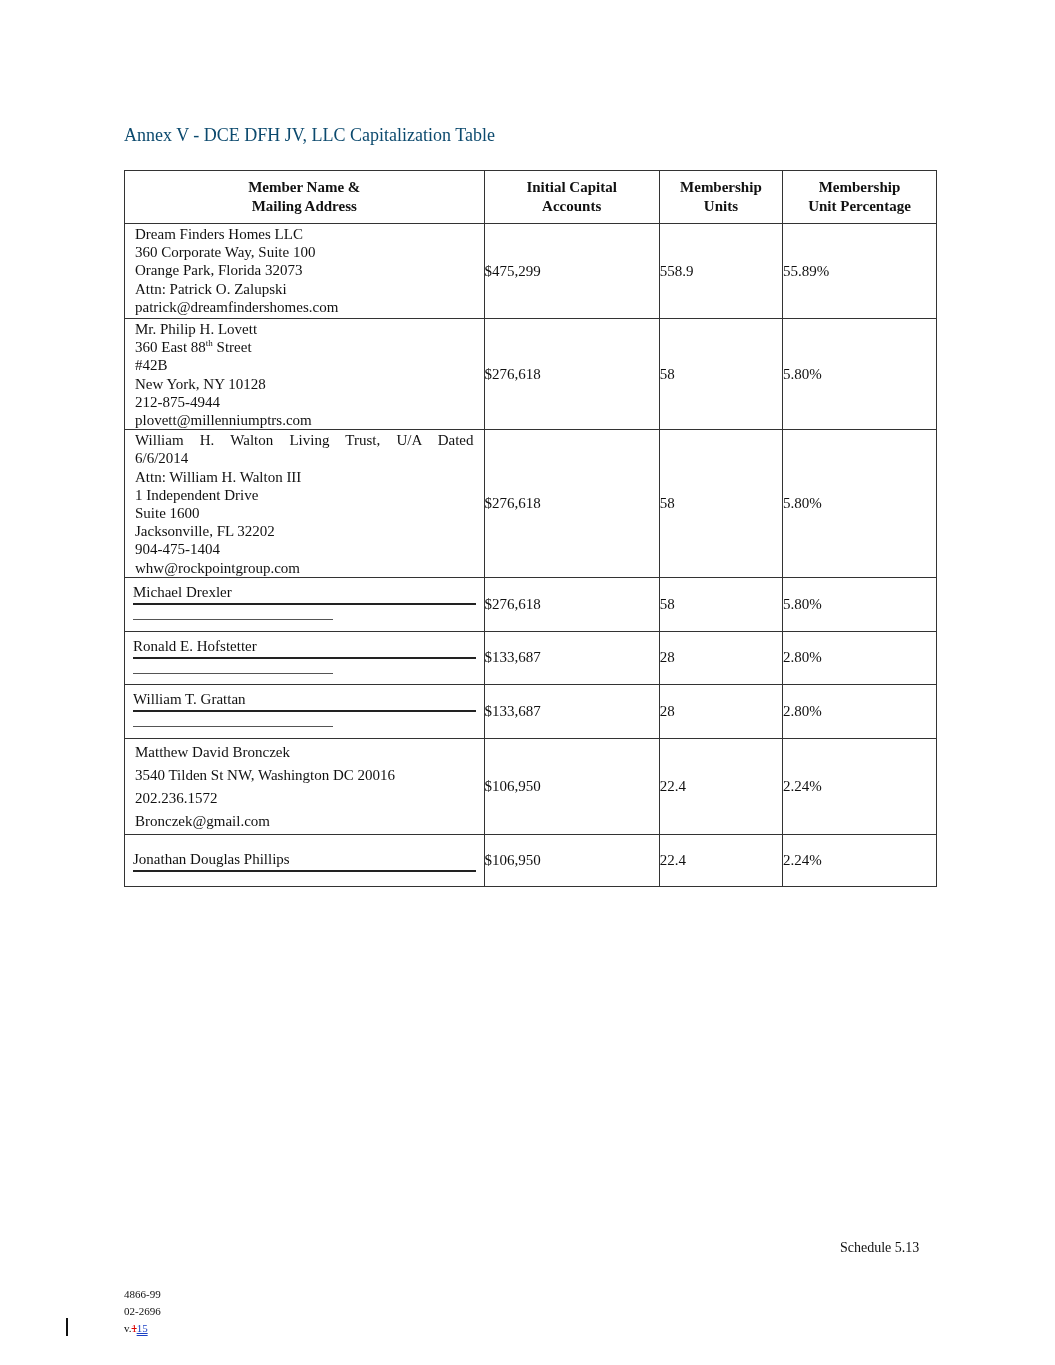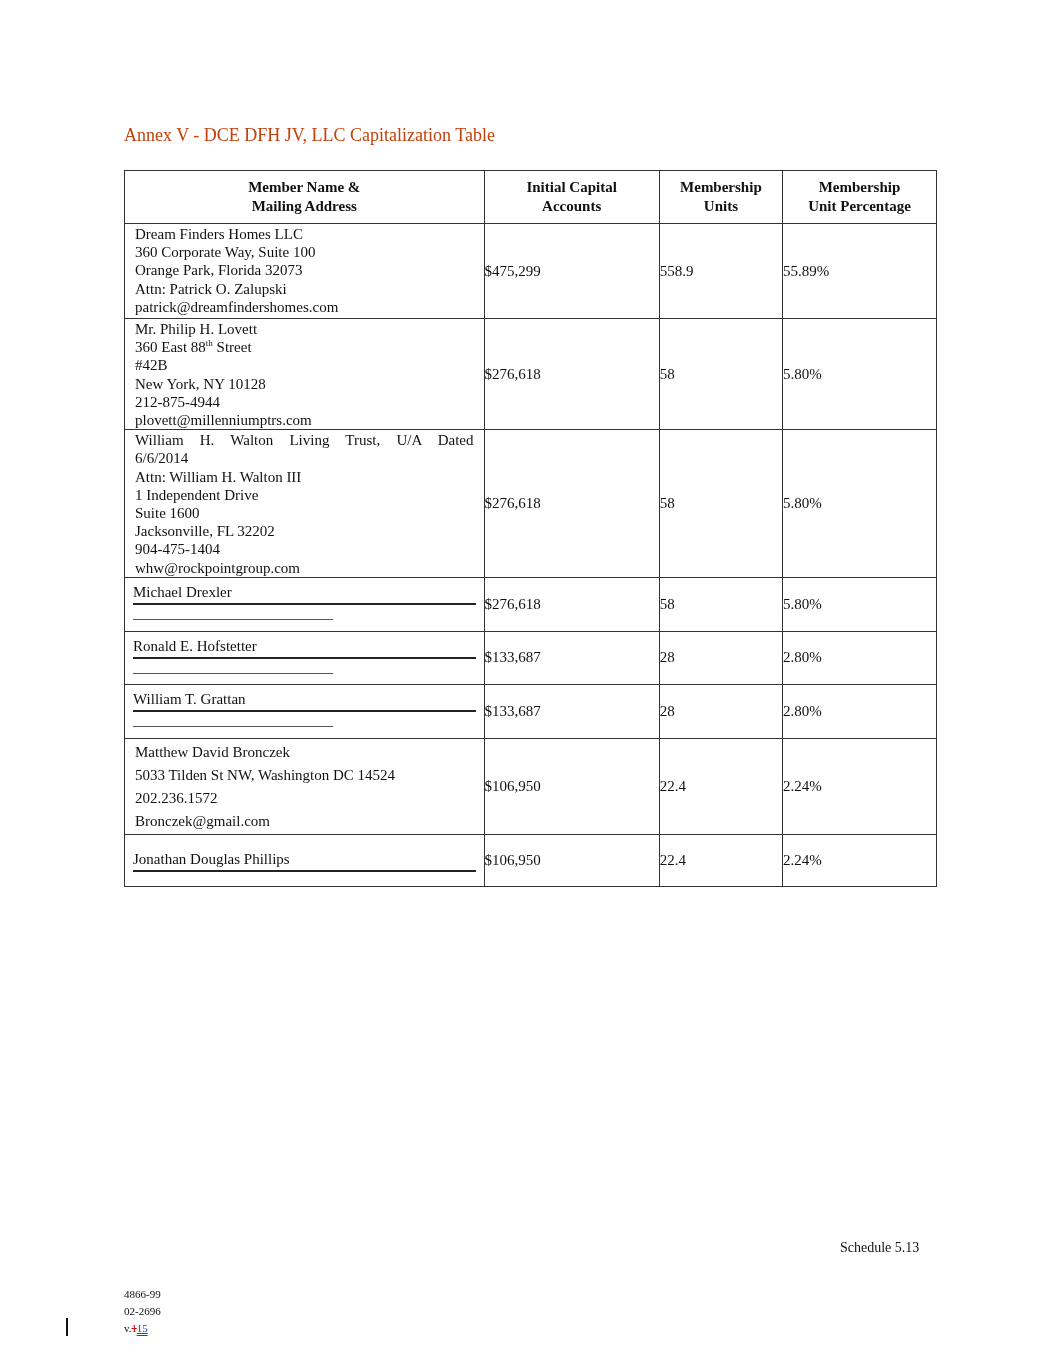--- a/index.html
+++ b/index.html
@@ -1,17 +1,17 @@
 <!DOCTYPE html>
 <html><head>
 <meta charset="utf-8">
 <style>
   html, body { margin: 0; padding: 0; background: #ffffff; }
   body { width: 1055px; height: 1365px; position: relative; font-family: "Liberation Serif", "DejaVu Serif", serif; color: #111; overflow: hidden; }
-  .title { position: absolute; left: 124px; top: 125px; font-size: 18px; color: #c2410c; }
+  .title { position: absolute; left: 124px; top: 125px; font-size: 18px; color: #0c4a6e; }
   table.cap { position: absolute; left: 124px; top: 170px; border-collapse: collapse; width: 813px; font-size: 15px; }
   table.cap td, table.cap th { border: 1.5px solid #333; padding: 0; vertical-align: middle; }
   table.cap th { font-weight: bold; font-size: 15px; line-height: 19px; height: 52px; }
   .col1 { width: 360px; }
   .col2 { width: 176px; margin-left: 33px; }
   .col3 { width: 123px; }
   .col4 { width: 154px; }
   td.addr { padding: 1px 0 0 10px !important; line-height: 18.2px; vertical-align: top !important; }
   td.num { text-align: left; }
   .line { display: block; white-space: nowrap; }
@@ -125,21 +125,21 @@
         <span class="sigline"></span>
       </td>
       <td class="num">$133,687</td>
       <td class="num">28</td>
       <td class="num">2.80%</td>
     </tr>
 
     <tr style="height:96px">
       <td class="brz">
         <span class="line">Matthew David Bronczek</span>
-        <span class="line">5033 Tilden St NW, Washington DC 14524</span>
+        <span class="line">3540 Tilden St NW, Washington DC 20016</span>
         <span class="line">202.236.1572</span>
         <span class="line">Bronczek@gmail.com</span>
       </td>
       <td class="num">$106,950</td>
       <td class="num">22.4</td>
       <td class="num">2.24%</td>
     </tr>
 
     <tr style="height:52px">
       <td class="sigcell" style="padding-top:14px !important">

